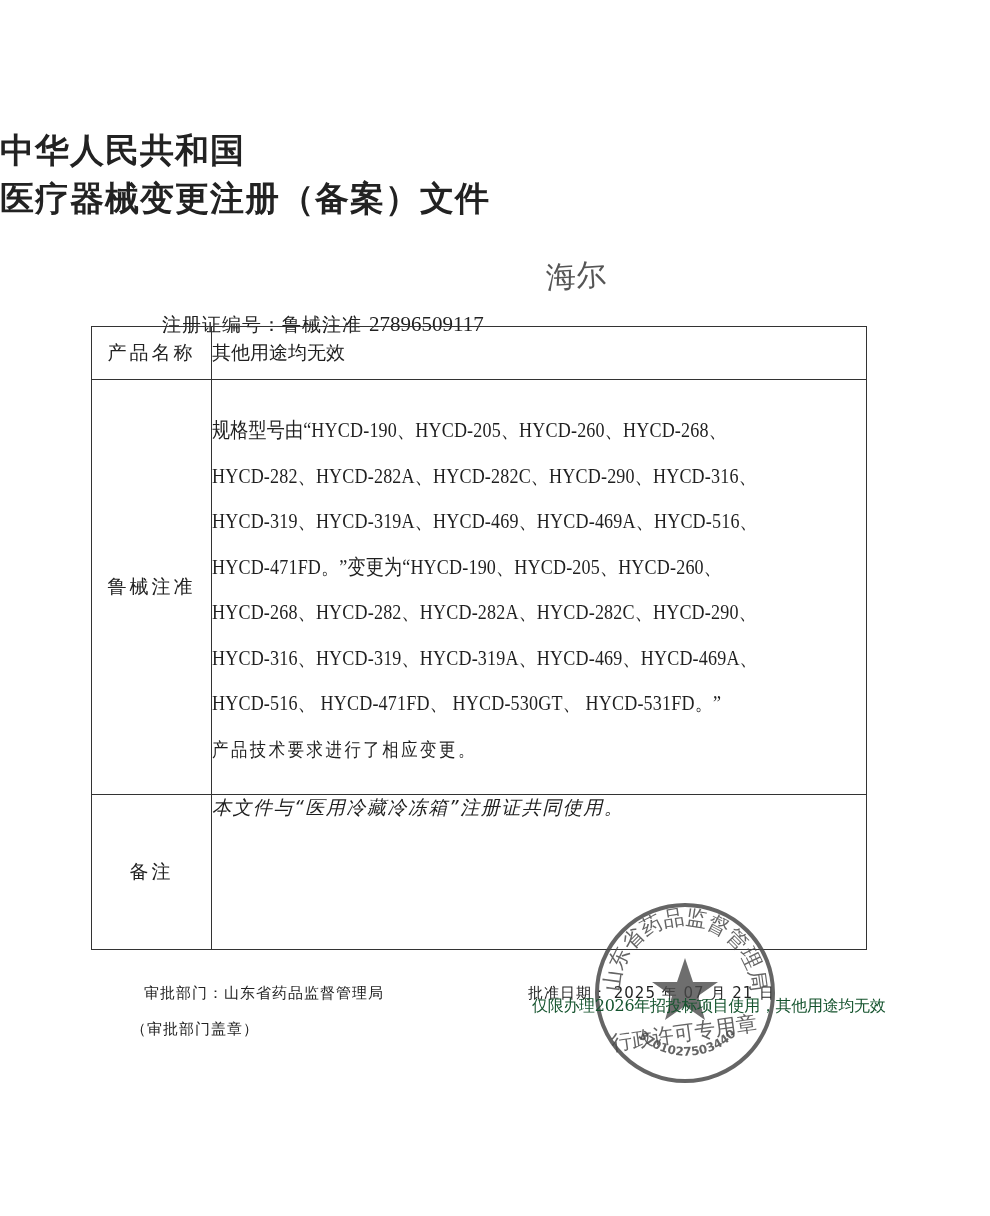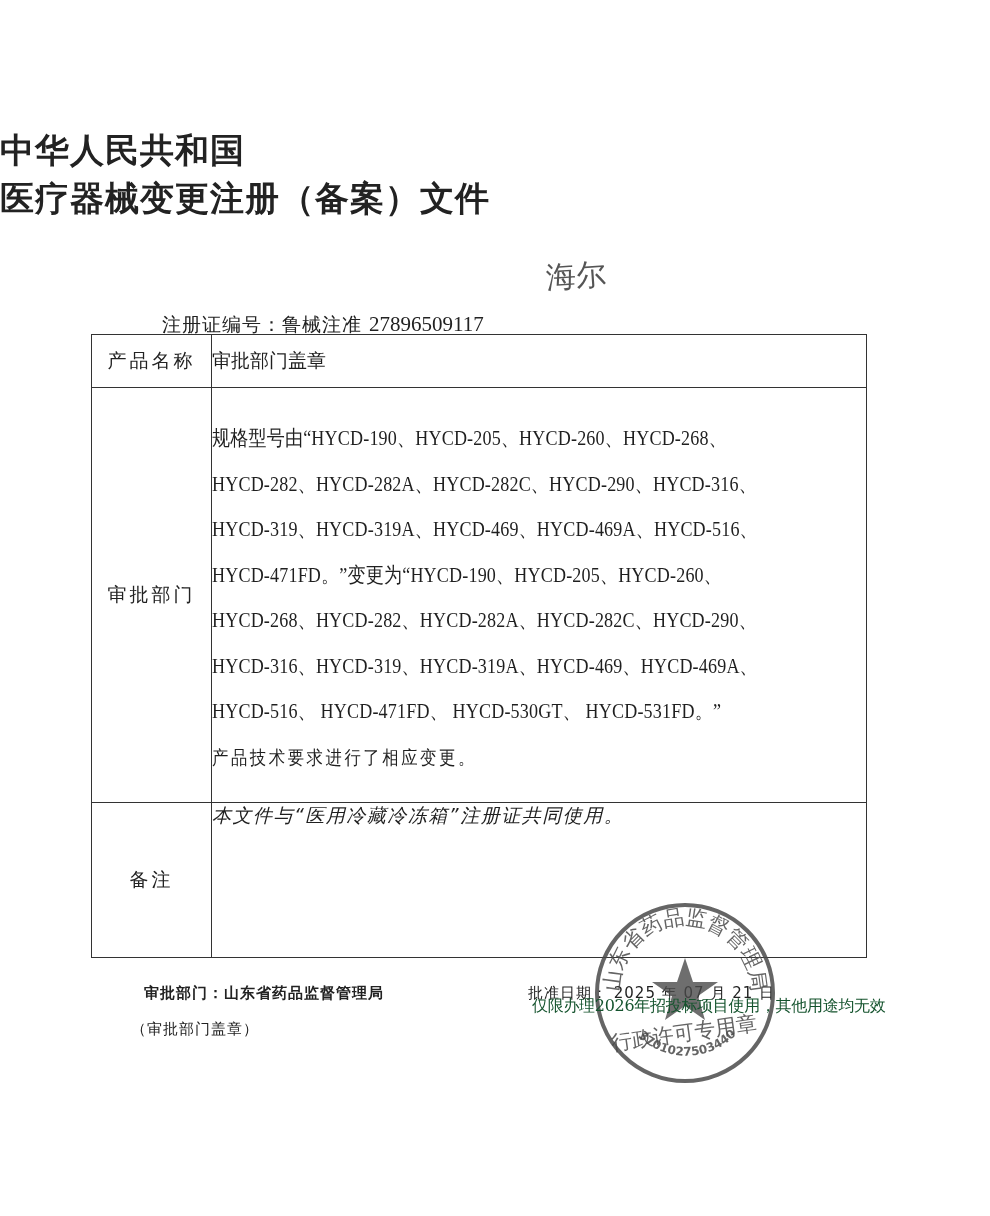--- a/index.html
+++ b/index.html
@@ -18,21 +18,21 @@
     .handwriting {
       position: absolute; left: 546px; top: 256px; font-size: 30px; color: #555;
       font-family: "DejaVu Sans", sans-serif; transform: rotate(-4deg); font-weight: 300;
     }
     .regno {
       position: absolute; left: 162px; top: 312px; font-size: 19px; letter-spacing: 1px; color: #222;
       font-family: "DejaVu Sans", sans-serif;
     }
     .regno .num { font-family: "Liberation Serif", serif; font-size: 21px; letter-spacing: 0; }
     table.main {
-      position: absolute; left: 91px; top: 334px; width: 776px;
+      position: absolute; left: 91px; top: 326px; width: 776px;
       border-collapse: collapse; border: 1.5px solid #333;
     }
     table.main td { border: 1.5px solid #333; vertical-align: middle; padding: 0; }
     td.label {
       width: 198px; text-align: center; font-size: 19px; letter-spacing: 3px;
       font-family: "DejaVu Sans", sans-serif; color: #222;
     }
     td.value { padding-left: 10px; font-size: 19px; color: #1f1f1f; font-family: "DejaVu Sans", sans-serif; }
     tr.r1 td { height: 52px; }
     tr.r2 td { height: 414px; }
@@ -42,21 +42,21 @@
       padding-top: 6px; padding-right: 4px; letter-spacing: 0.2px; transform: scaleX(0.86); transform-origin: left;
       width: 650px; white-space: nowrap;
     }
     .change-text .zh { font-family: "DejaVu Sans", sans-serif; font-size: 19px; letter-spacing: 3px; }
     .remark-text { font-size: 19px; letter-spacing: 1.5px; padding-top: 14px; vertical-align: top !important; font-style: italic; }
     .remark-label { letter-spacing: 28px; }
     .footer {
       position: absolute; font-size: 15px; color: #222; letter-spacing: 1px;
       font-family: "DejaVu Sans", sans-serif;
     }
-    .f-dept { left: 144px; top: 984px; font-weight: bold; }
+    .f-dept { left: 144px; top: 984px; }
     .f-seal { left: 131px; top: 1020px; }
     .f-date { left: 508px; top: 984px; margin-left: 20px; }
     .overlay {
       position: absolute; left: 532px; top: 996px; font-size: 16px; color: #14532d;
       font-family: "DejaVu Serif", serif; letter-spacing: -0.3px;
     }
     .stamp {
       position: absolute; left: 592px; top: 900px; width: 186px; height: 186px;
     }
   </style>
@@ -70,24 +70,24 @@
 
 <div class="regno">
   <span>注册证编号：鲁械注准</span>
   <span class="num">27896509117</span>
 </div>
 
 <table class="main">
   <tbody>
       <tr class="r1">
     <td class="label">产品名称</td>
-    <td class="value">审批部门盖章</td>
+    <td class="value">其他用途均无效</td>
   </tr>
   <tr class="r2">
-    <td class="label">审批部门</td>
+    <td class="label">鲁械注准</td>
     <td class="value">
       <div class="change-text">
         <div>规格型号由“HYCD-190、HYCD-205、HYCD-260、HYCD-268、</div>
         <div>HYCD-282、HYCD-282A、HYCD-282C、HYCD-290、HYCD-316、</div>
         <div>HYCD-319、HYCD-319A、HYCD-469、HYCD-469A、HYCD-516、</div>
         <div>HYCD-471FD。”变更为“HYCD-190、HYCD-205、HYCD-260、</div>
         <div>HYCD-268、HYCD-282、HYCD-282A、HYCD-282C、HYCD-290、</div>
         <div>HYCD-316、HYCD-319、HYCD-319A、HYCD-469、HYCD-469A、</div>
         <div>HYCD-516、 HYCD-471FD、 HYCD-530GT、 HYCD-531FD。”</div>
         <div class="zh">产品技术要求进行了相应变更。</div>

